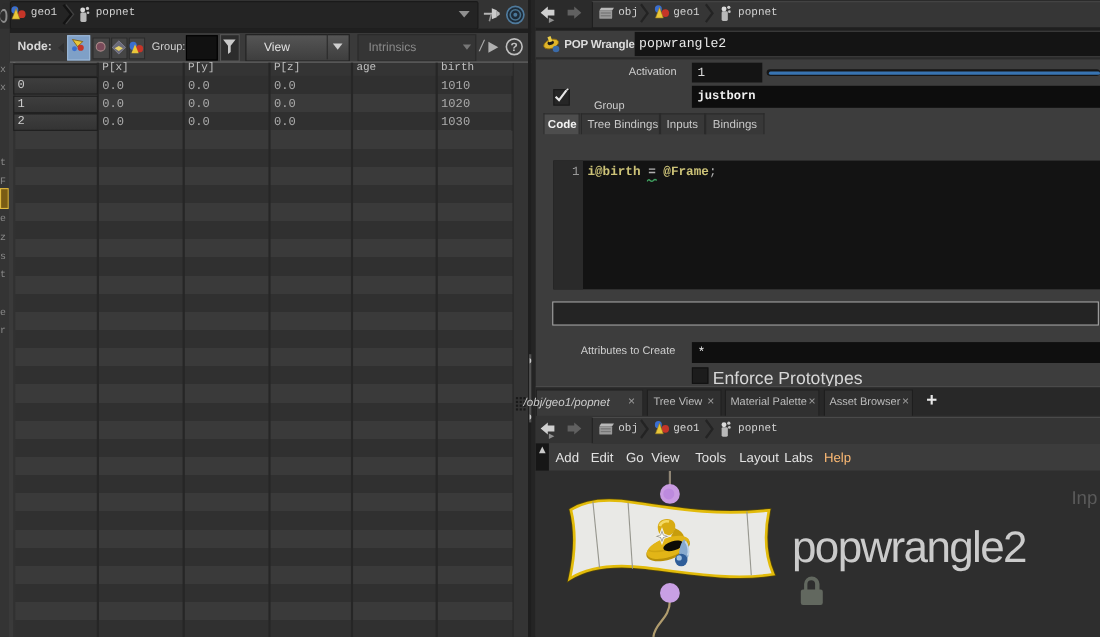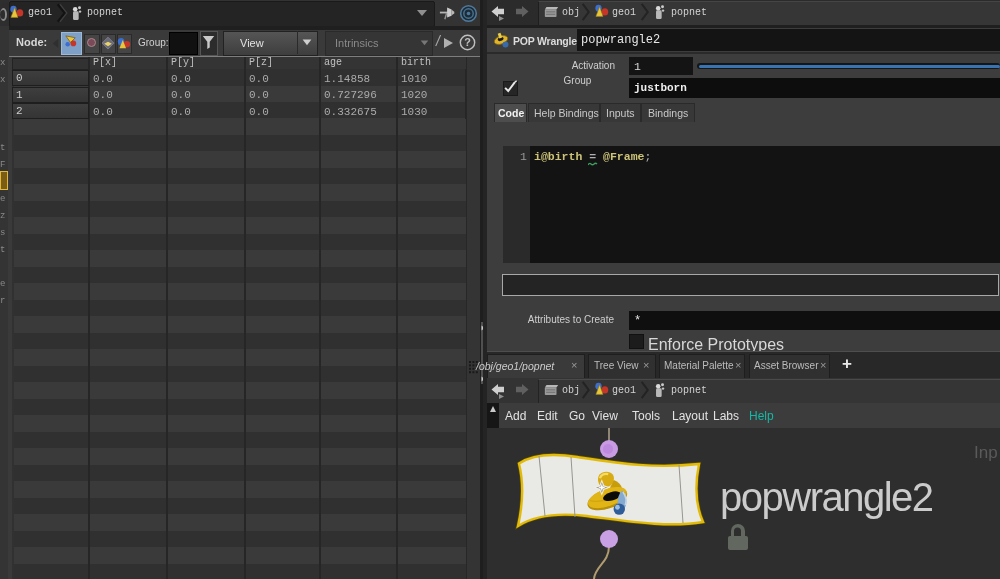--- a/index.html
+++ b/index.html
@@ -164,21 +164,20 @@
   <div class="abs mono" style="left:401px;top:57px;font-size:10px;color:#c0c0c0;">birth</div>
 
   <div class="abs" style="left:12px;top:70px;width:75px;height:14px;background:linear-gradient(#3e3e3e,#343434);border:1px solid #1e1e1e;"></div>
   <div class="abs" style="left:12px;top:86.5px;width:75px;height:14px;background:linear-gradient(#3e3e3e,#343434);border:1px solid #1e1e1e;"></div>
   <div class="abs" style="left:12px;top:103px;width:75px;height:14px;background:linear-gradient(#3e3e3e,#343434);border:1px solid #1e1e1e;"></div>
   <div class="abs mono" style="left:16px;top:70px;font-size:11px;color:#cdcdcd;line-height:16.5px;">0<br>1<br>2</div>
 
   <div class="abs mono" style="left:93px;top:70.5px;font-size:11px;color:#ababab;line-height:16.5px;">0.0<br>0.0<br>0.0</div>
   <div class="abs mono" style="left:171px;top:70.5px;font-size:11px;color:#ababab;line-height:16.5px;">0.0<br>0.0<br>0.0</div>
   <div class="abs mono" style="left:249px;top:70.5px;font-size:11px;color:#ababab;line-height:16.5px;">0.0<br>0.0<br>0.0</div>
-  <div class="abs mono" style="left:324px;top:70.5px;font-size:11px;color:#ababab;line-height:16.5px;">1.14858<br>0.727296<br>0.332675</div>
   <div class="abs mono" style="left:401px;top:70.5px;font-size:11px;color:#ababab;line-height:16.5px;">1010<br>1020<br>1030</div>
 
   <div class="abs" style="left:483px;top:0;width:4px;height:579px;background:#242424;"></div>
 
   <div class="abs" style="left:487px;top:0;width:513px;height:579px;background:#3d3d3d;"></div>
 
   <div class="abs" style="left:487px;top:0;width:513px;height:25px;background:#2b2b2b;"></div>
 
   <svg class="abs" style="left:491px;top:5px;" width="17" height="17" viewBox="0 0 17 17">
     <path d="M0.5 6.5 L7 1 L7 3.8 L13 3.8 L13 9.2 L7 9.2 L7 12 Z" fill="#cfcfcf"></path>
@@ -234,28 +233,28 @@
   <div class="abs" style="left:629px;top:57px;width:64px;height:18px;background:#141414;"></div>
   <div class="abs mono" style="left:634px;top:60px;font-size:11.5px;color:#d8d8d8;">1</div>
   <div class="abs" style="left:697px;top:63px;width:303px;height:6px;background:#161616;border-radius:3px;"></div>
   <div class="abs" style="left:699px;top:65px;width:301px;height:2.5px;background:#3874b2;border-radius:2px;"></div>
 
   <div class="abs" style="left:503px;top:81px;width:13px;height:13px;background:#262626;border:1px solid #1a1a1a;"></div>
   <svg class="abs" style="left:502px;top:79px;" width="16" height="16" viewBox="0 0 18 18">
     <path d="M3.5 10 L7 13.5 L14.5 3.5" fill="none" stroke="#e8e8e8" stroke-width="2.2"></path>
     <path d="M14.5 3.5 L16.5 2" fill="none" stroke="#e8e8e8" stroke-width="1.6"></path>
   </svg>
-  <div class="abs" style="left:540px;top:75px;width:75px;height:15px;font-size:10px;color:#cfcfcf;text-align:center;">Group</div>
+  <div class="abs" style="left:540px;top:91px;width:75px;height:15px;font-size:10px;color:#cfcfcf;text-align:left;">Group</div>
   <div class="abs" style="left:629px;top:78px;width:371px;height:20px;background:#0d0d0d;"></div>
   <div class="abs mono" style="left:634px;top:82px;font-size:11px;font-weight:bold;color:#f0f0f0;">justborn</div>
 
   <div class="abs" style="left:494px;top:103px;width:31px;height:18px;background:#4d4d4d;border:1px solid #2a2a2a;border-bottom:none;"></div>
   <div class="abs" style="left:498px;top:107px;font-size:10.5px;font-weight:bold;color:#f2f2f2;">Code</div>
   <div class="abs" style="left:528px;top:103px;width:70px;height:18px;background:#383838;border:1px solid #2a2a2a;border-bottom:none;"></div>
-  <div class="abs" style="left:534px;top:107px;font-size:10.5px;color:#c8c8c8;">Help Bindings</div>
+  <div class="abs" style="left:534px;top:107px;font-size:10.5px;color:#c8c8c8;">Tree Bindings</div>
   <div class="abs" style="left:600px;top:103px;width:39px;height:18px;background:#383838;border:1px solid #2a2a2a;border-bottom:none;"></div>
   <div class="abs" style="left:606px;top:107px;font-size:10.5px;color:#c8c8c8;">Inputs</div>
   <div class="abs" style="left:641px;top:103px;width:52px;height:18px;background:#383838;border:1px solid #2a2a2a;border-bottom:none;"></div>
   <div class="abs" style="left:648px;top:107px;font-size:10.5px;color:#c8c8c8;">Bindings</div>
 
   <div class="abs" style="left:505px;top:132px;font-size:10.5px;color:#c4c4c4;margin-top:44px;">VEXpression</div>
   <div class="abs" style="left:503px;top:146px;width:497px;height:117px;background:#131313;"></div>
   <div class="abs" style="left:503px;top:146px;width:27px;height:117px;background:#2a2a2a;"></div>
   <div class="abs mono" style="left:520px;top:150px;font-size:11.5px;color:#999;">1</div>
   <div class="abs mono" style="left:534px;top:150px;font-size:11.5px;font-weight:bold;color:#cdc378;">i@birth <span style="color:#b0b0b0;">=</span> @Frame<span style="color:#b0b0b0;font-weight:normal;">;</span></div>
@@ -328,21 +327,21 @@
   <svg class="abs" style="left:489px;top:405px;" width="8" height="8" viewBox="0 0 8 8">
       <path d="M1 7 L4 1 L7 7 Z" fill="#c9c9c9"></path>
     </svg>
   <div class="abs" style="left:505px;top:409px;font-size:12px;color:#e2e2e2;">Add</div>
   <div class="abs" style="left:537px;top:409px;font-size:12px;color:#e2e2e2;">Edit</div>
   <div class="abs" style="left:569px;top:409px;font-size:12px;color:#e2e2e2;">Go</div>
   <div class="abs" style="left:592px;top:409px;font-size:12px;color:#e2e2e2;">View</div>
   <div class="abs" style="left:632px;top:409px;font-size:12px;color:#e2e2e2;">Tools</div>
   <div class="abs" style="left:672px;top:409px;font-size:12px;color:#e2e2e2;">Layout</div>
   <div class="abs" style="left:713px;top:409px;font-size:12px;color:#e2e2e2;">Labs</div>
-  <div class="abs" style="left:749px;top:409px;font-size:12px;color:#14b8a6;">Help</div>
+  <div class="abs" style="left:749px;top:409px;font-size:12px;color:#fdba74;">Help</div>
 
   <div class="abs" style="left:487px;top:428px;width:513px;height:151px;background:#2e2e2e;"></div>
   <svg class="abs" style="left:487px;top:428px;" width="513" height="151" viewBox="0 0 513 151">
 
     <path d="M122 0 L122 14" stroke="#8f8574" stroke-width="2" fill="none"></path>
     <path d="M122 118 C122 135 108 138 107 151" stroke="#b09c6e" stroke-width="2" fill="none"></path>
 
     <circle cx="122" cy="21" r="9" fill="#c99be2"></circle>
     <circle cx="121" cy="21" r="5" fill="#bd8ade"></circle>
     <circle cx="122" cy="111" r="9" fill="#c9a0e4"></circle>

